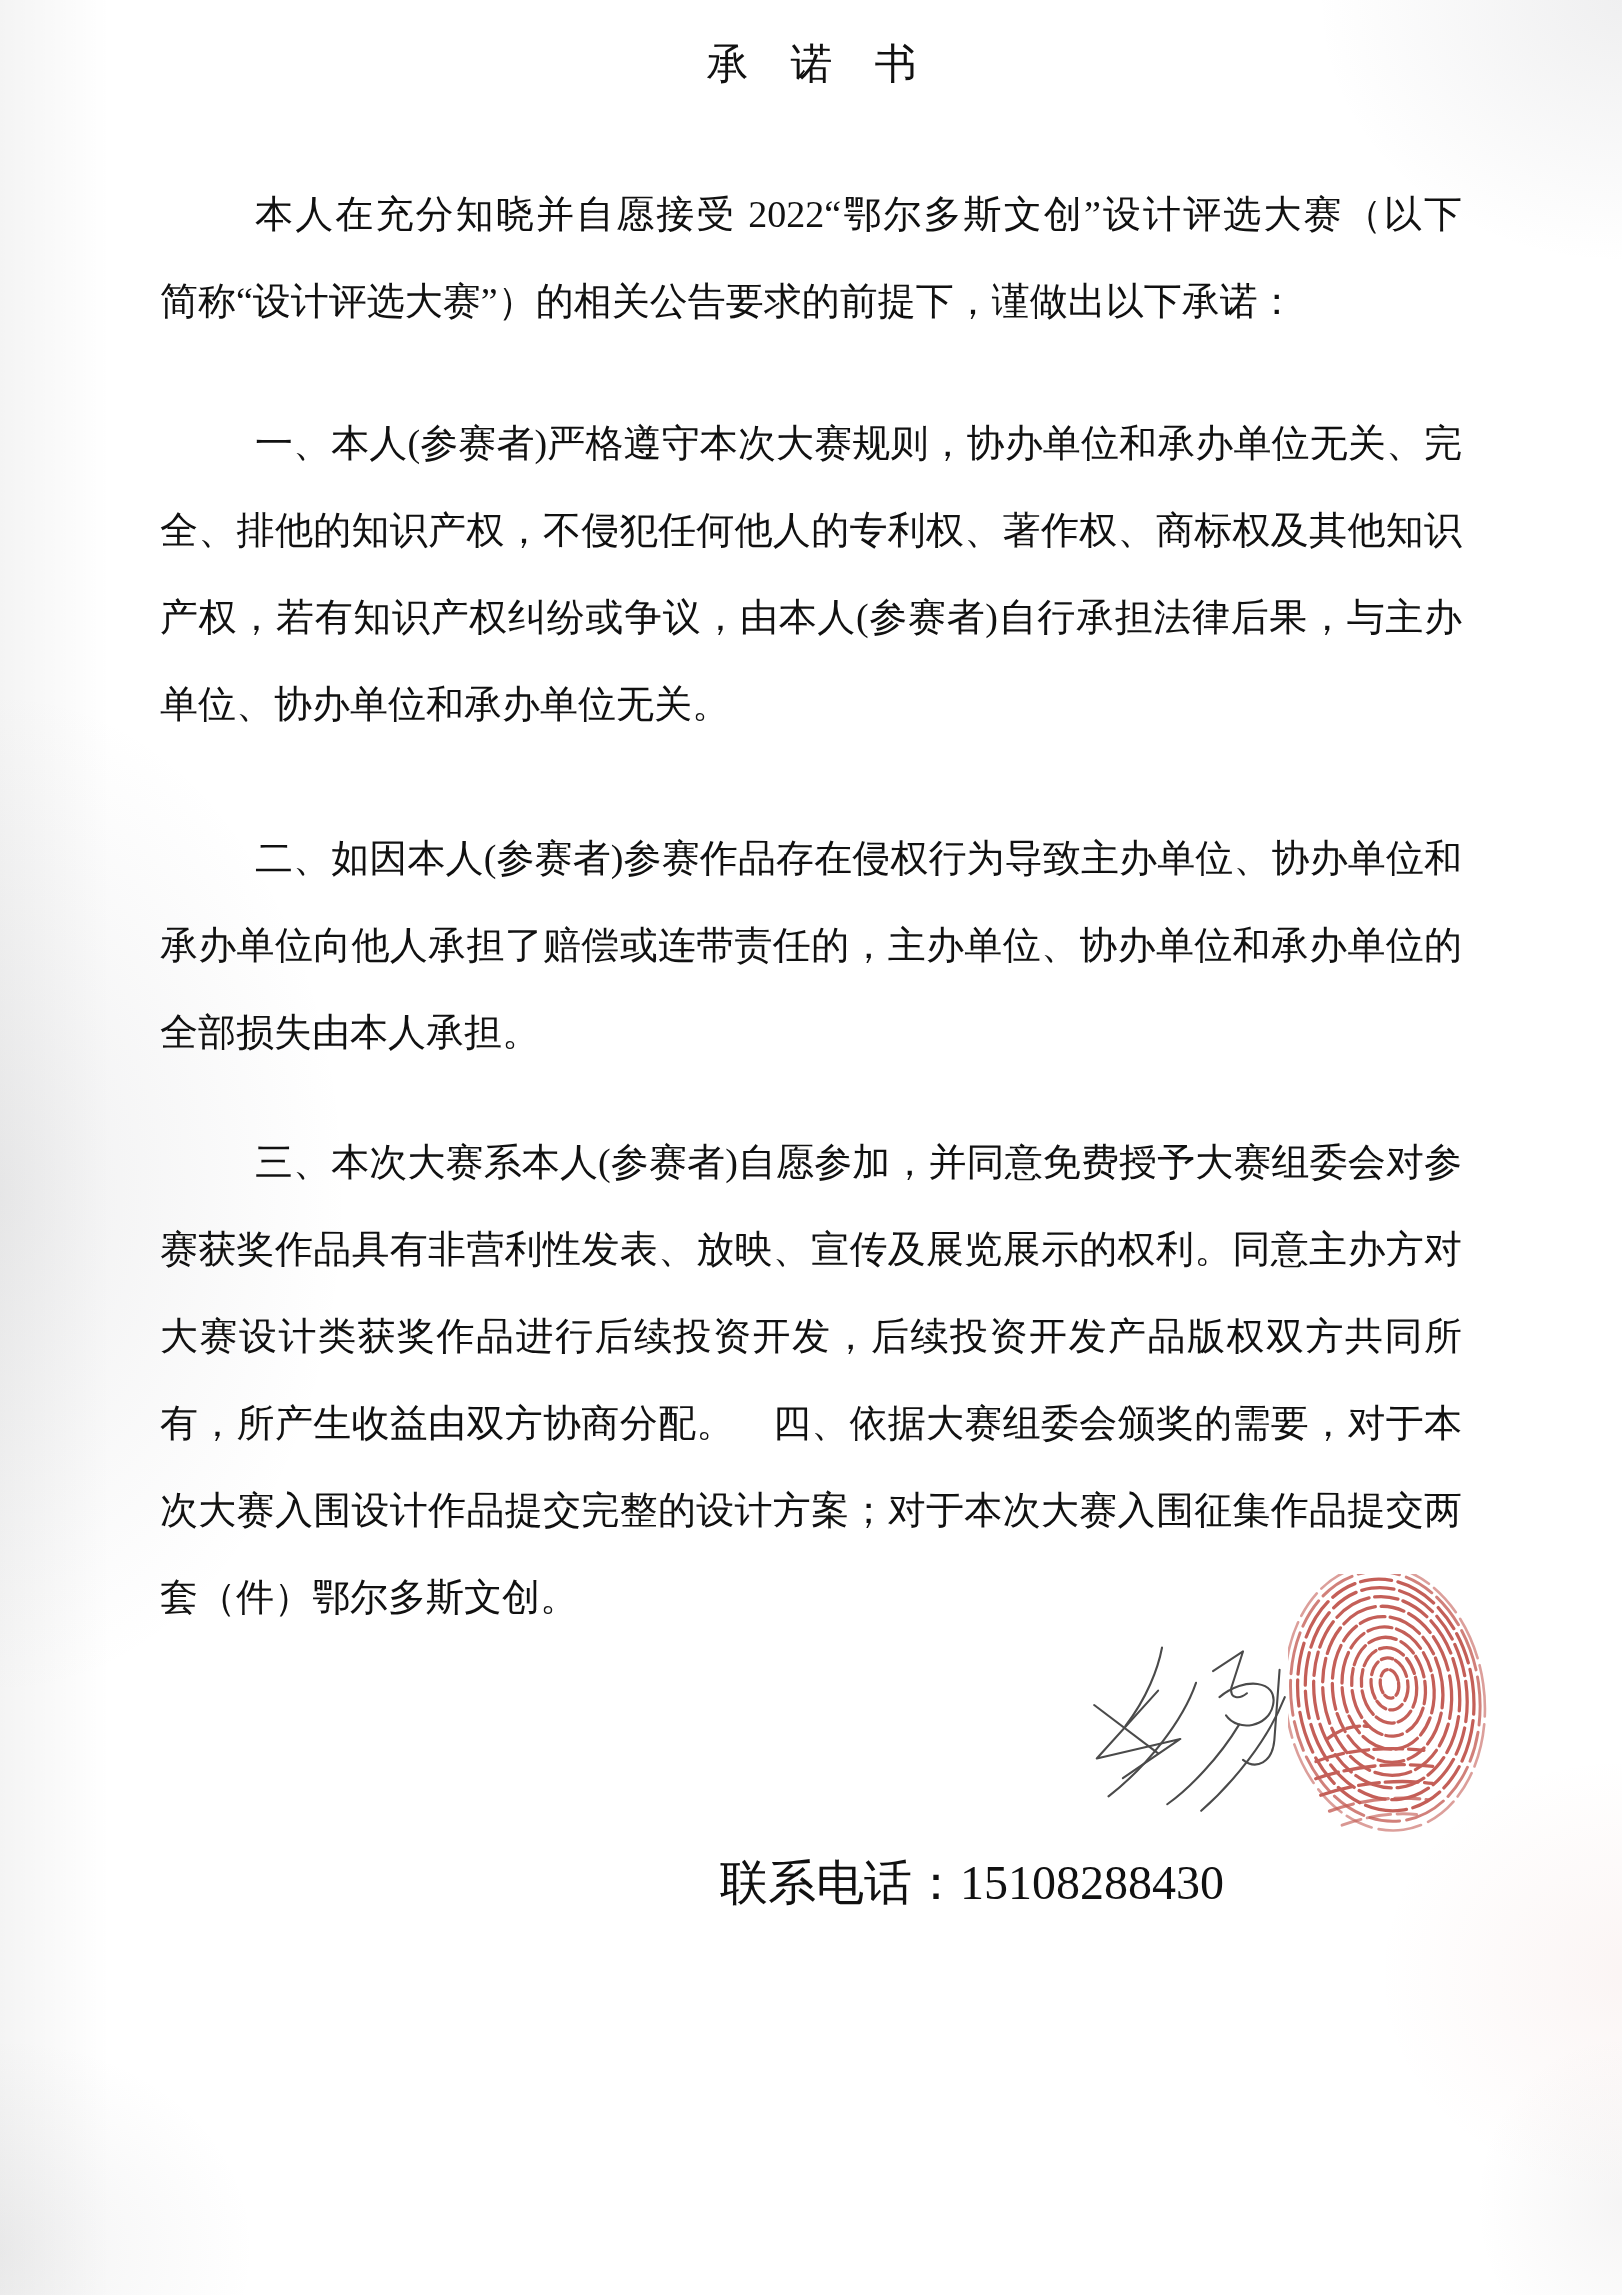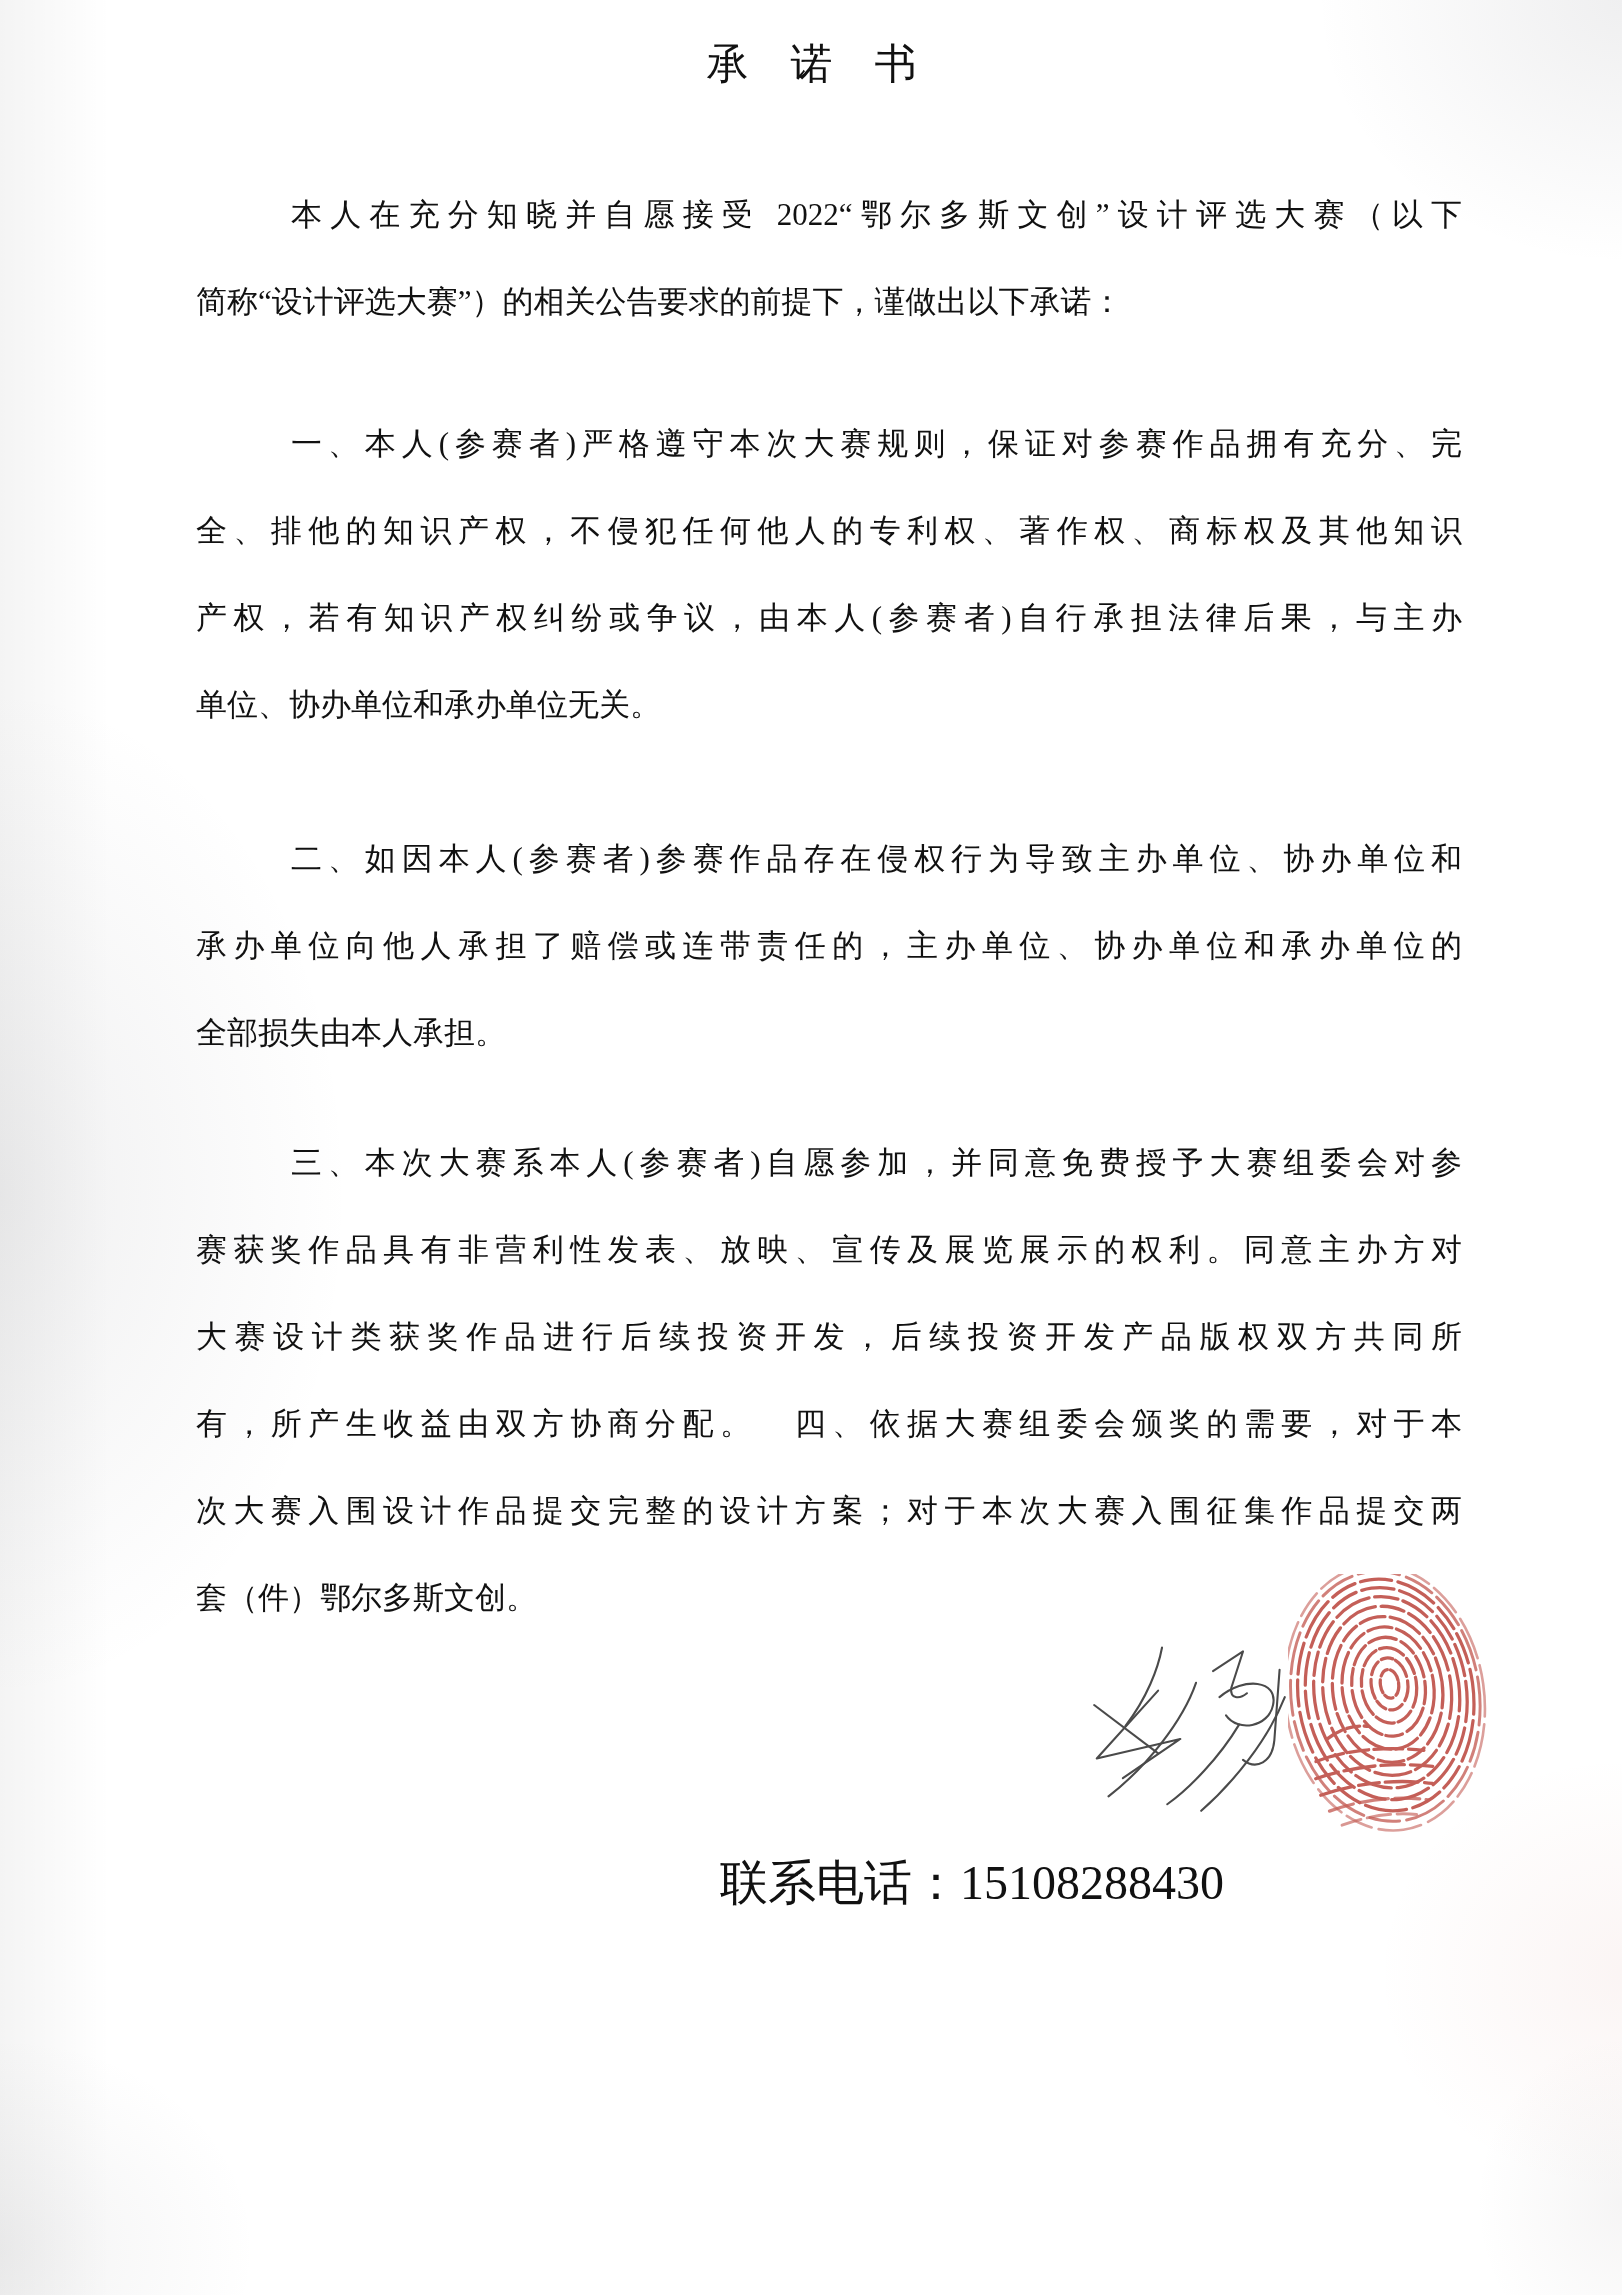--- a/index.html
+++ b/index.html
@@ -33,26 +33,25 @@
     width:1302px;
     top:0;
     height:2295px;
   }
   .para{position:absolute; left:0; width:100%;}
   .p1{top:171px;}
   .p2{top:400px;}
   .p3{top:815px;}
   .p4{top:1119px;}
   .line{
-    font-size:31px;
+    font-size:38px;
     line-height:87px;
     height:87px;
     white-space:nowrap;
     text-align:left;
-    margin-left:36px;
   }
   .line.stretch{
     white-space:normal;
     text-align:justify;
     text-align-last:justify;
   }
   .line.indent{text-indent:95px;}
   .sig-line{
     position:absolute;
     left:682px; top:1703px;
@@ -86,21 +85,21 @@
   <div class="doc-title">承　诺　书</div>
 
   <div class="content">
 
     <div class="para p1">
       <div class="line stretch indent">本人在充分知晓并自愿接受 2022“鄂尔多斯文创”设计评选大赛（以下</div>
       <div class="line">简称“设计评选大赛”）的相关公告要求的前提下，谨做出以下承诺：</div>
     </div>
 
     <div class="para p2">
-      <div class="line stretch indent">一、本人(参赛者)严格遵守本次大赛规则，保证对参赛作品拥有充分、完</div>
+      <div class="line stretch indent">一、本人(参赛者)严格遵守本次大赛规则，协办单位和承办单位无关、完</div>
       <div class="line stretch">全、排他的知识产权，不侵犯任何他人的专利权、著作权、商标权及其他知识</div>
       <div class="line stretch">产权，若有知识产权纠纷或争议，由本人(参赛者)自行承担法律后果，与主办</div>
       <div class="line">单位、协办单位和承办单位无关。</div>
     </div>
 
     <div class="para p3">
       <div class="line stretch indent">二、如因本人(参赛者)参赛作品存在侵权行为导致主办单位、协办单位和</div>
       <div class="line stretch">承办单位向他人承担了赔偿或连带责任的，主办单位、协办单位和承办单位的</div>
       <div class="line">全部损失由本人承担。</div>
     </div>

